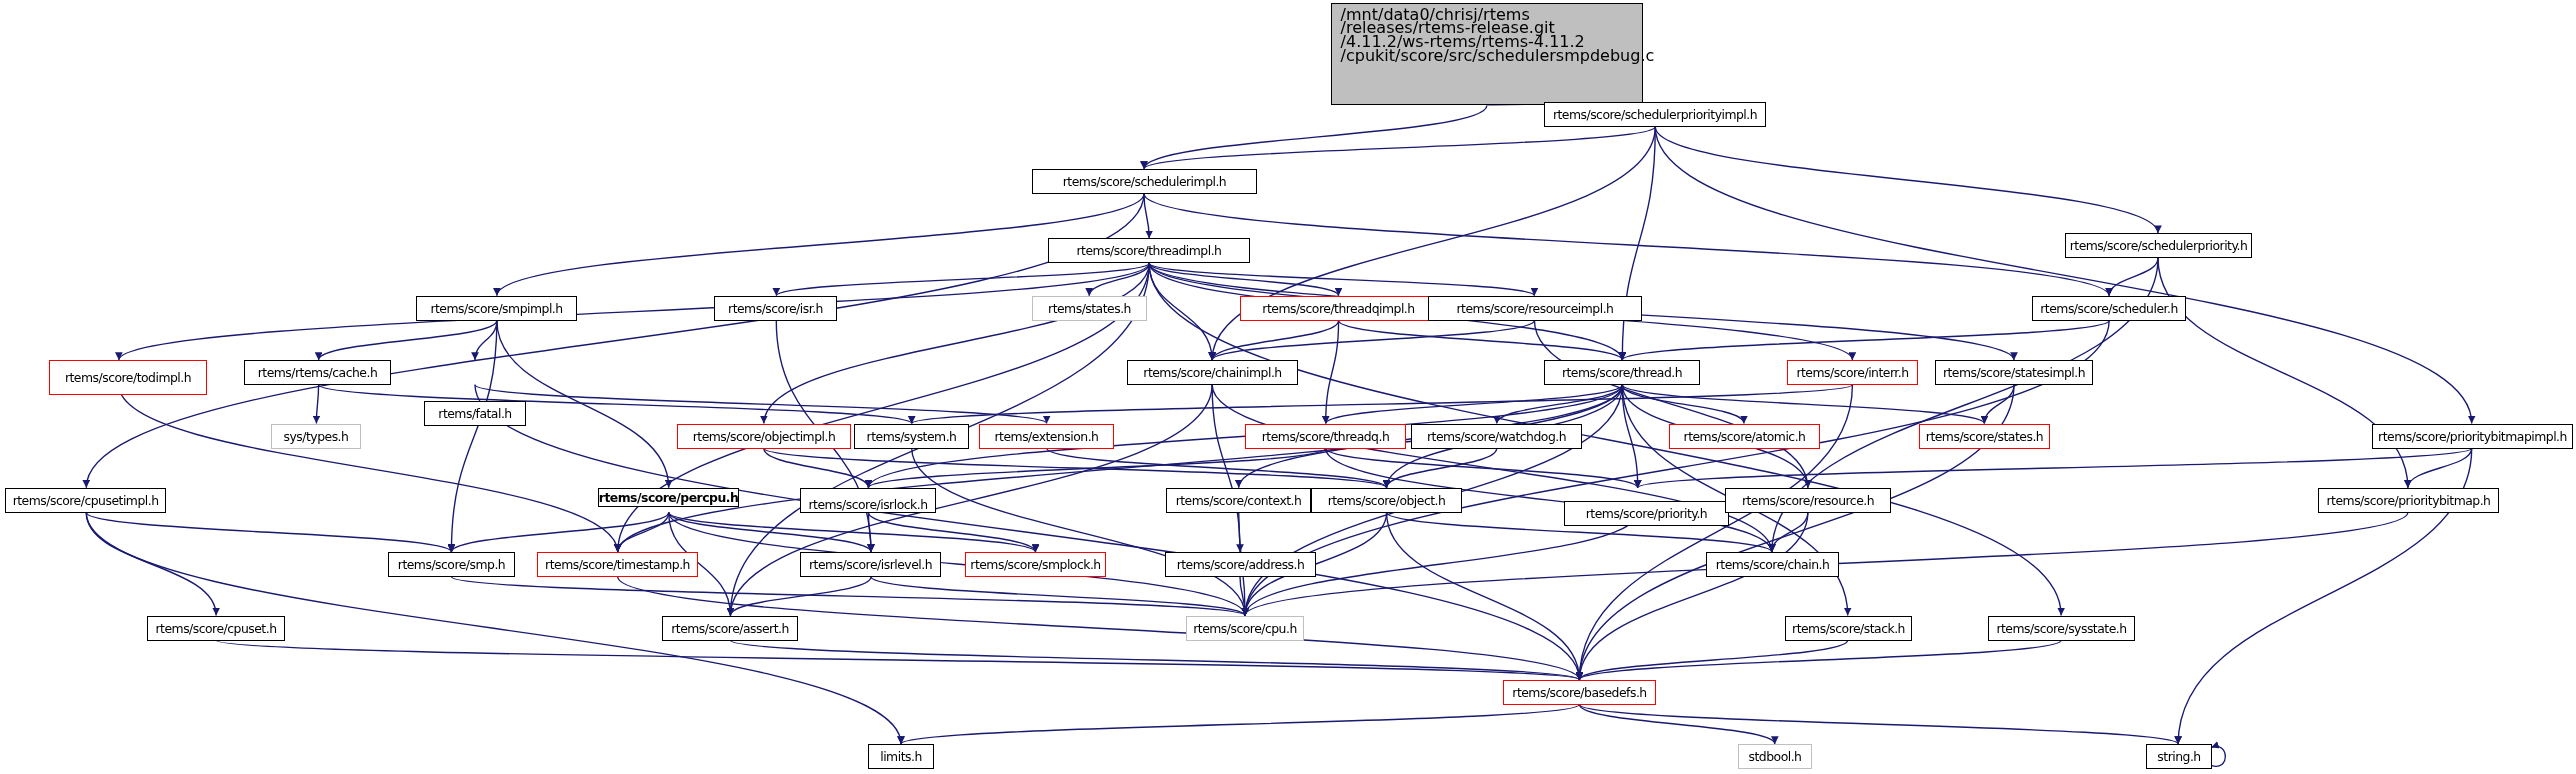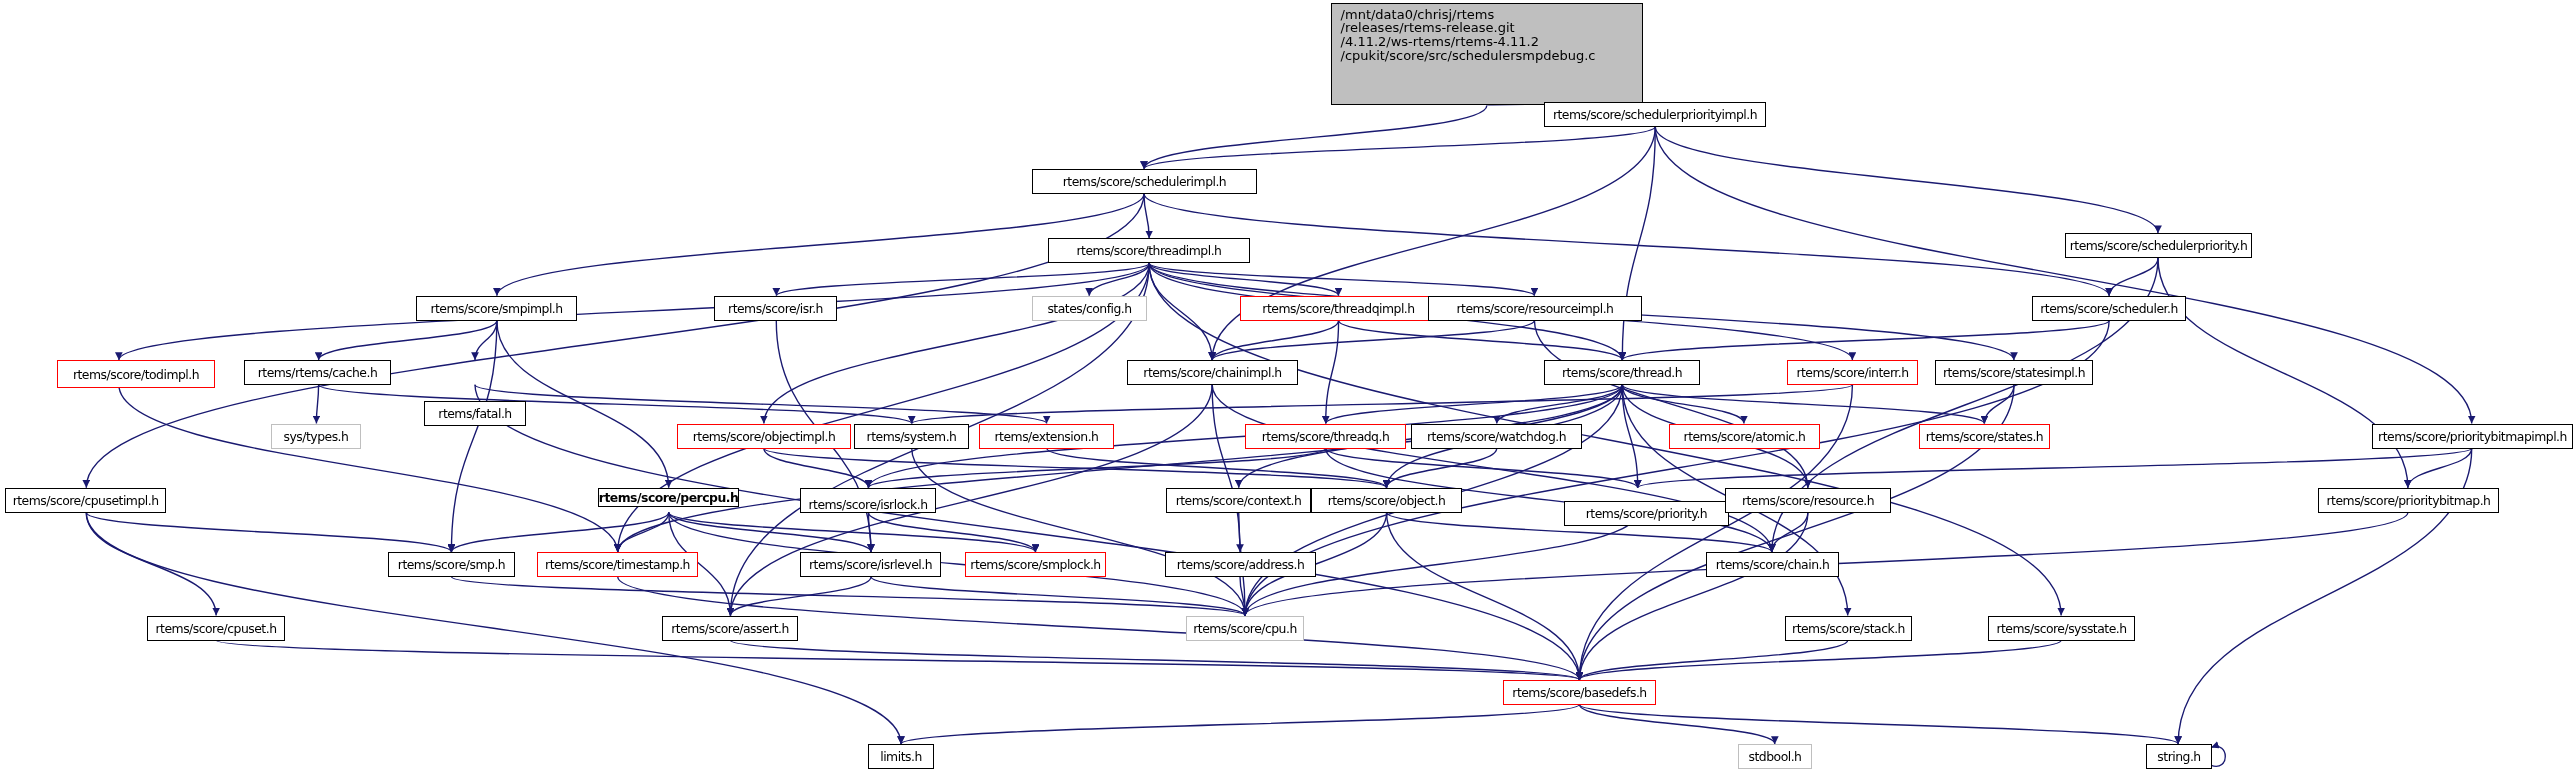--- a/index.html
+++ b/index.html
@@ -7,21 +7,21 @@
          font-family: "DejaVu Sans", sans-serif; }
   #graph { position: absolute; left: 0; top: 0; width: 2576px; height: 774px; }
   .node-box { position: absolute; box-sizing: border-box; background: #ffffff;
               border: 1.7px solid #000000; font-size: 12.4px; color: #000000;
               display: flex; align-items: center; justify-content: center;
               white-space: nowrap; letter-spacing: -0.5px; cursor: pointer; }
   .node-box.red { border-color: #ff0000; }
   .node-box.grey { border-color: #bfbfbf; }
   .node-box.root { background: #bfbfbf; border-color: #000000; justify-content: flex-start;
                    align-items: flex-start; flex-direction: column; padding: 3.4px 8.6px;
-                   white-space: pre; line-height: 13.7px; font-size: 13px; letter-spacing: 0; }
+                   white-space: pre; line-height: 13.7px; font-size: 16px; letter-spacing: 0; }
   .node-box span { pointer-events: none; }
 </style>
 </head>
 <body>
 
 <div id="graph">
   <svg id="edges" width="2576" height="774" style="position:absolute;left:0;top:0;" viewBox="0 0 3004 903">
     <defs>
       <marker id="arrow" viewBox="0 0 10 10" refX="10" refY="5" markerWidth="9" markerHeight="9" orient="auto-start-reverse" markerUnits="userSpaceOnUse">
         <path d="M0,0 L10,5 L0,10 z" fill="#191970"></path>
@@ -148,32 +148,32 @@
       <div class="node-box" style="left: 2065px; top: 233px; width: 187px; height: 25px;">
         <span>rtems/score/schedulerpriority.h</span>
       </div>
       <div class="node-box" style="left: 416px; top: 296px; width: 161px; height: 25px;">
         <span>rtems/score/smpimpl.h</span>
       </div>
       <div class="node-box" style="left: 714px; top: 296px; width: 123px; height: 25px;">
         <span>rtems/score/isr.h</span>
       </div>
       <div class="node-box grey" style="left: 1032px; top: 296px; width: 115px; height: 25px;">
-        <span>states/config.h</span>
+        <span>rtems/states.h</span>
       </div>
       <div class="node-box red" style="left: 1240px; top: 296px; width: 197px; height: 25px;">
         <span>rtems/score/threadqimpl.h</span>
       </div>
       <div class="node-box" style="left: 1428px; top: 296px; width: 214px; height: 25px;">
         <span>rtems/score/resourceimpl.h</span>
       </div>
       <div class="node-box" style="left: 2032px; top: 296px; width: 154px; height: 25px;">
         <span>rtems/score/scheduler.h</span>
       </div>
-      <div class="node-box red" style="left: 57px; top: 360px; width: 158px; height: 28px;">
+      <div class="node-box red" style="left: 49px; top: 360px; width: 158px; height: 35px;">
         <span>rtems/score/todimpl.h</span>
       </div>
       <div class="node-box" style="left: 244px; top: 360px; width: 147px; height: 25px;">
         <span>rtems/rtems/cache.h</span>
       </div>
       <div class="node-box" style="left: 424px; top: 360px; width: 102px; height: 25px; margin-top: 41px;">
         <span>rtems/fatal.h</span>
       </div>
       <div class="node-box" style="left: 1127px; top: 360px; width: 171px; height: 25px;">
         <span>rtems/score/chainimpl.h</span>

